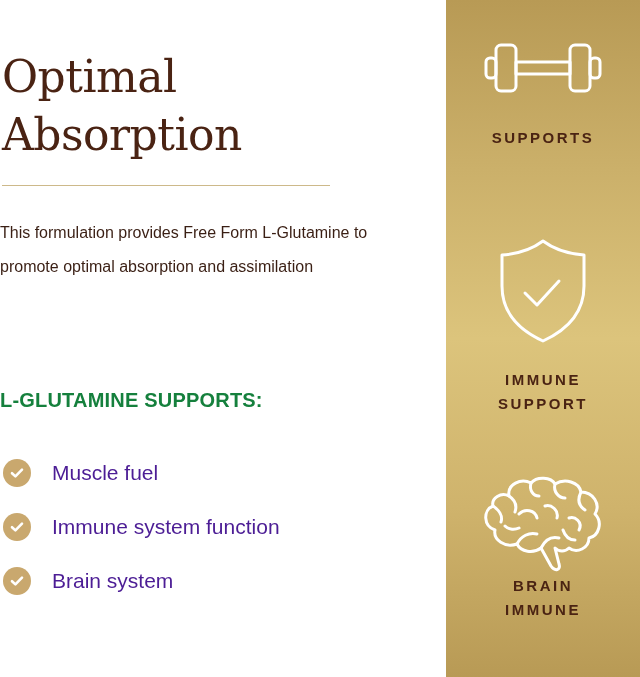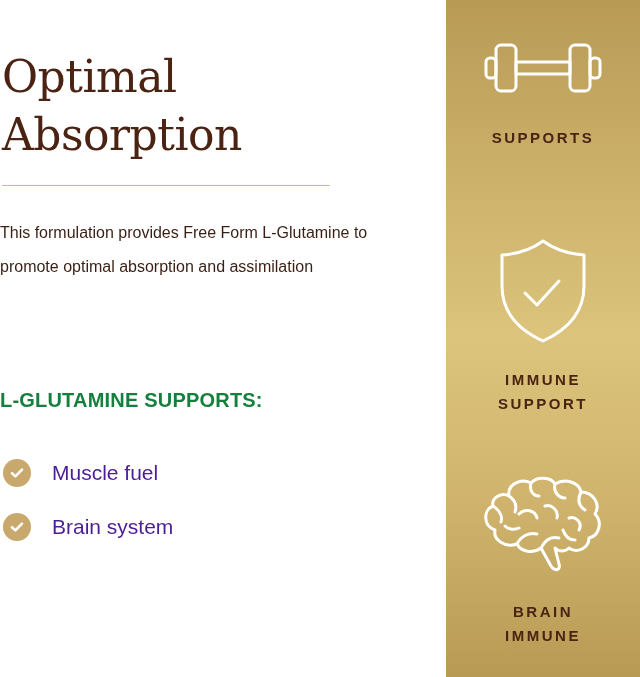--- a/index.html
+++ b/index.html
@@ -70,20 +70,28 @@
           </svg>
       </span>
       <span class="bullet-label">Muscle fuel</span>
     </li>
     <li class="bullet">
       <span class="check-circle">
         <svg width="14" height="12" viewBox="0 0 14 12">
             <path d="M2 6.2 L5.4 9.4 L12 2.6" fill="none" stroke="#ffffff" stroke-width="2.6" stroke-linecap="round" stroke-linejoin="round"></path>
           </svg>
       </span>
+      <span class="bullet-label">Immune system function</span>
+    </li>
+    <li class="bullet">
+      <span class="check-circle">
+        <svg width="14" height="12" viewBox="0 0 14 12">
+            <path d="M2 6.2 L5.4 9.4 L12 2.6" fill="none" stroke="#ffffff" stroke-width="2.6" stroke-linecap="round" stroke-linejoin="round"></path>
+          </svg>
+      </span>
       <span class="bullet-label">Brain system</span>
     </li>
   </ul>
 </div>
 
 <div class="panel">
 
   <div class="feature" style="top:40px;">
     <svg width="120" height="56" viewBox="0 0 120 56">
       <g fill="none" stroke="#ffffff" stroke-width="3" stroke-linejoin="round">
@@ -121,18 +129,18 @@
         <path d="M14 32 C20 36 24 42 22 48"></path>
         <path d="M40 40 C46 34 56 36 58 44"></path>
         <path d="M66 32 C72 30 80 36 78 44"></path>
         <path d="M90 44 C96 42 104 48 100 56"></path>
         <path d="M38 70 C42 62 50 58 58 60"></path>
         <path d="M62 74 C66 66 72 62 80 64"></path>
         <path d="M84 56 C86 62 90 66 96 66"></path>
         <path d="M26 52 C30 56 36 56 40 54"></path>
       </g>
     </svg>
-    <div class="feature-label" style="margin-top:26px;">
+    <div class="feature-label" style="margin-top:0;">
       <span>BRAIN</span>
       <span>IMMUNE</span>
     </div>
   </div>
 </div>
 
 </body></html>

